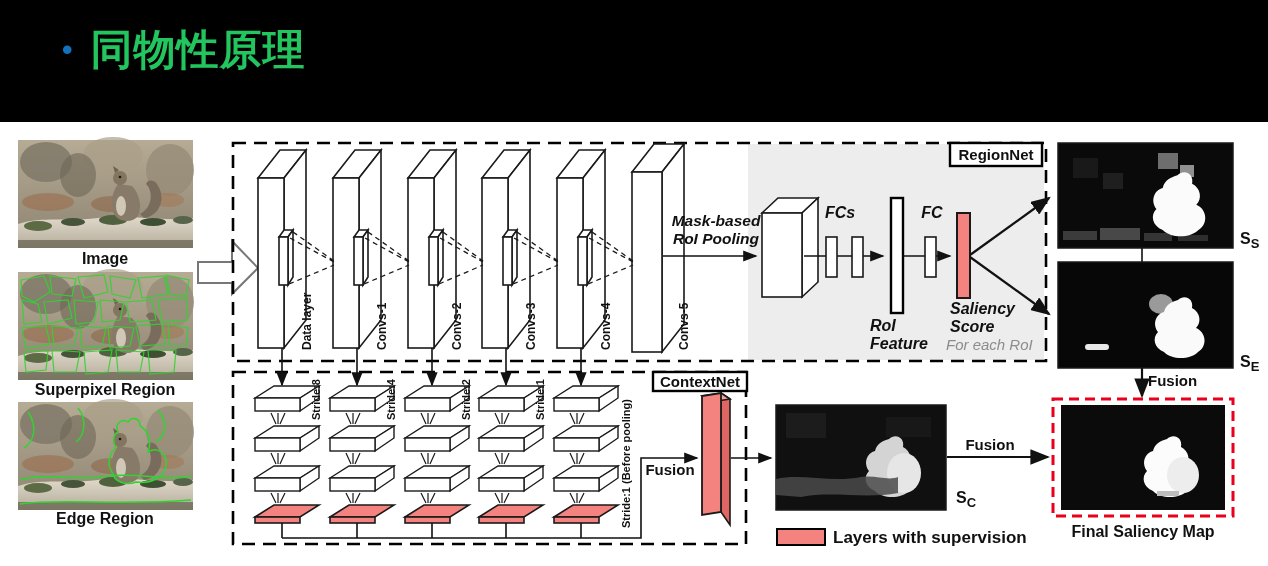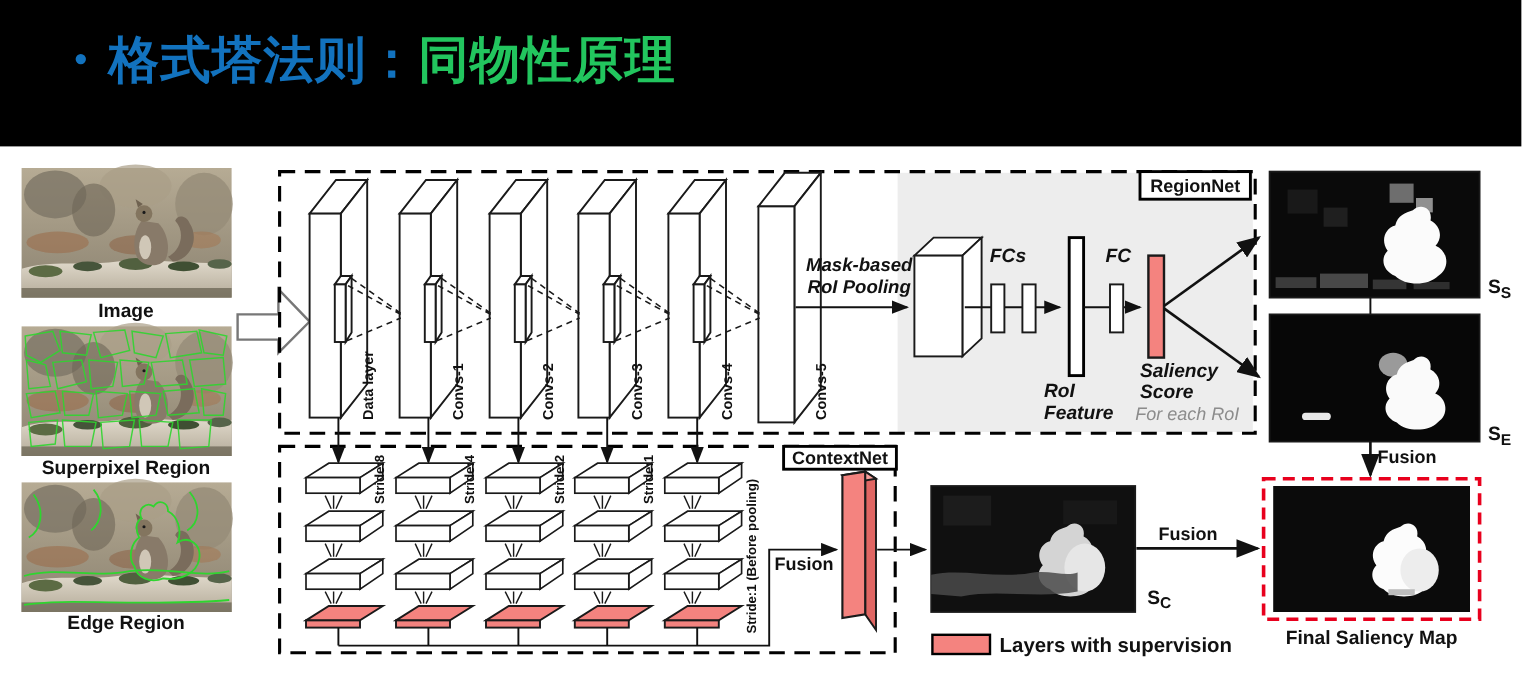--- a/index.html
+++ b/index.html
@@ -31,21 +31,20 @@
   .tagbox{fill:#fff;stroke:#000;stroke-width:2.4;}
   .fan{stroke:#1a1a1a;stroke-width:1.2;fill:none;}
   .mapframe{stroke:#1a1a1a;stroke-width:1.5;}
 </style>
 </head>
 <body>
 
 <div class="header">
   <div class="titlerow">
     <span class="bullet">•</span>
-    <span class="t-blue">格式塔法则：</span>
     <span class="t-red">同物性原理</span>
   </div>
 </div>
 
 <svg class="diagram" viewBox="0 0 1268 444">
   <defs>
     <marker id="ah" markerWidth="9" markerHeight="7" refX="8" refY="3.5" orient="auto">
       <path d="M0,0 L9,3.5 L0,7 Z" fill="#111"></path>
     </marker>
     <linearGradient id="phbg" x1="0" y1="0" x2="0" y2="1">

